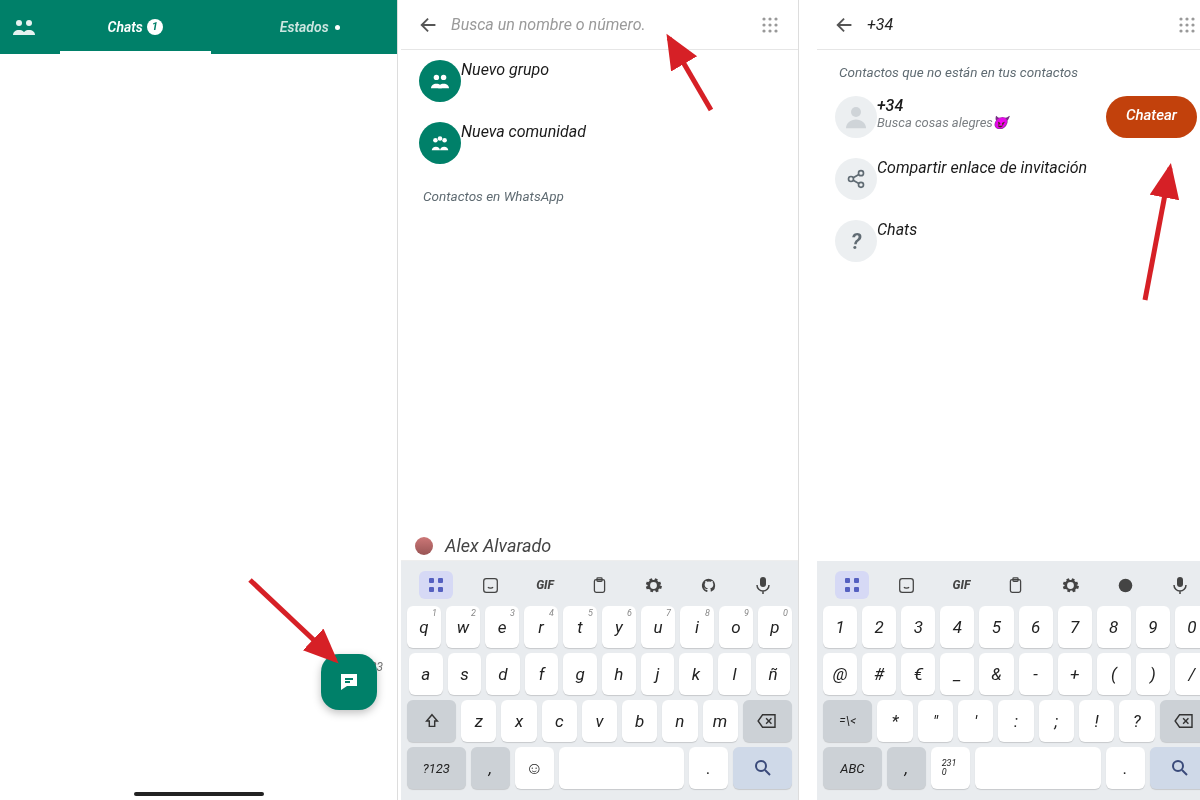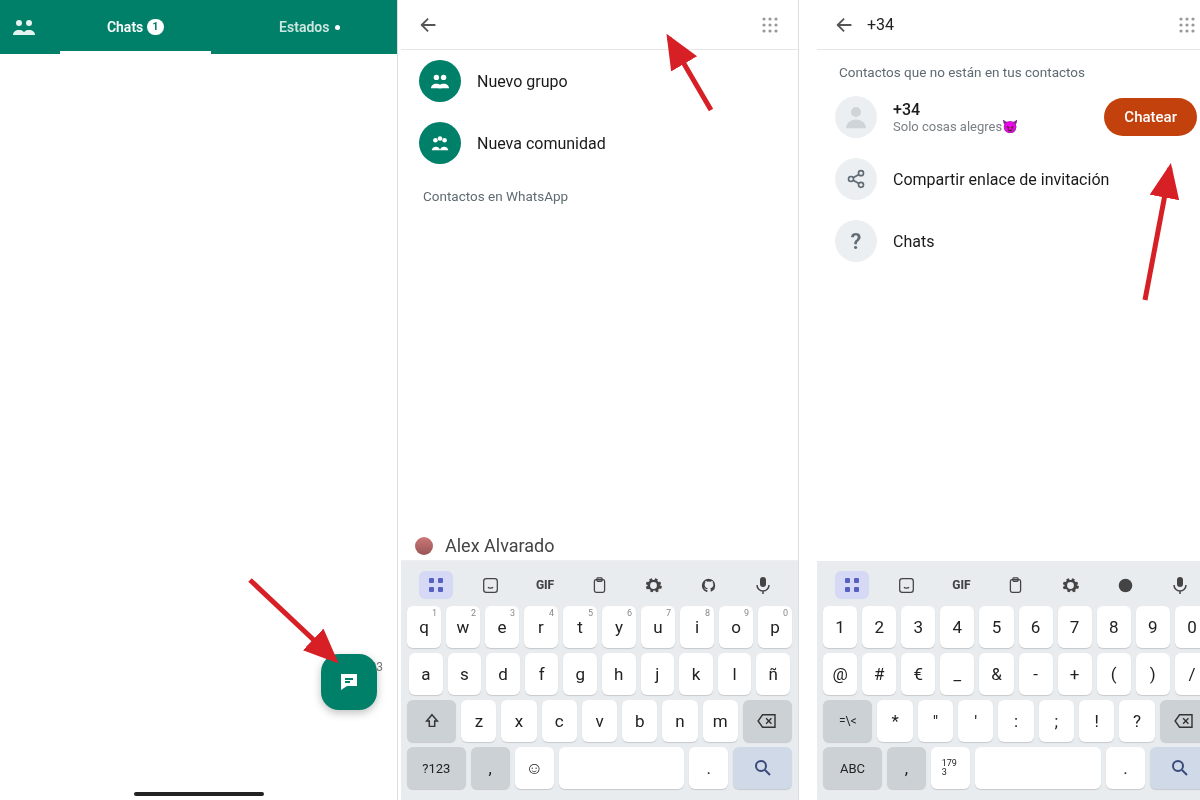--- a/index.html
+++ b/index.html
@@ -1,17 +1,17 @@
 <!DOCTYPE html>
 <html><head>
 <meta charset="utf-8">
 <style>
   * { box-sizing: border-box; margin: 0; padding: 0; font-family: -apple-system, Roboto, Arial, sans-serif; }
   body { width: 1200px; height: 800px; background: #fff; position: relative; overflow: hidden; }
-  .panel { position: absolute; top: 0; width: 398px; height: 800px; background: #fff; overflow: hidden; }
+  .panel { position: absolute; top: 0; width: 398px; height: 800px; background: #fff; overflow: hidden; font-style: italic; }
   .panel1 { left: 0; border-right: 1px solid #ddd; }
   .panel2 { left: 401px; border-right: 1px solid #ddd; }
   .panel3 { left: 817px; }
 
   
   .wa-header { background: #008069; color: #fff; height: 54px; display: flex; align-items: center; }
   .wa-comm { width: 48px; display:flex; align-items:center; justify-content:center; opacity:.9; }
   .tabs { display: flex; flex: 1; height: 100%; align-items: center; }
   .tab { flex: 1; text-align: center; font-size: 14px; font-weight: 600; display:flex; align-items:center; justify-content:center; gap:4px; height:100%; position:relative; color: rgba(255,255,255,.8);}
   .tab.active { color:#fff; }
@@ -23,21 +23,21 @@
   .avatar-sm { width:46px; height:46px; border-radius:50%; background: linear-gradient(#8ab,#567); flex:none; margin-right:12px;}
   .chat-meta { margin-left:auto; font-size:12px; color:#777; }
   .nav-bar { position:absolute; bottom:4px; left:50%; transform:translateX(-50%); width:130px; height:4px; background:#222; border-radius:3px; }
 
   
   .search-header { height:50px; display:flex; align-items:center; padding:0 10px; border-bottom:1px solid #e6e6e6; }
   .icon-btn { width:36px; height:36px; display:flex; align-items:center; justify-content:center; color:#555; }
   .search-ph { flex:1; font-size:16px; color:#9a9a9a; padding-left:4px;}
   .search-val { flex:1; font-size:16px; color:#222; padding-left:4px; }
   .dial-icon { margin-left:auto; color:#888; }
-  .list-item { display:flex; align-items:center; padding:10px 18px; gap:16px; }
+  .list-item { display:flex; padding:10px 18px; }
   .circ { width:42px; height:42px; border-radius:50%; display:flex; align-items:center; justify-content:center; flex:none;}
   .circ.green { background:#008069; color:#fff; }
   .circ.grey { background:#eceff1; color:#606b73; }
   .item-label { font-size:16px; color:#1a1a1a; }
   .section-h { font-size:13.5px; color:#5f6b72; padding:14px 22px 6px; }
   .sub { font-size:13px; color:#7a7f83; }
   .chat-btn { margin-left:auto; background:#c2410c; color:#fff; border-radius:22px; padding:10px 20px; font-size:15px; font-weight:500;}
 
   
   .keyboard { position:absolute; bottom:0; left:0; right:0; background:#e9ecef; padding:4px 4px 6px;}
@@ -110,20 +110,21 @@
   </div>
 </div>
 
 <div class="panel panel2">
   <div class="search-header">
     <div class="icon-btn">
       <svg width="22" height="22" viewBox="0 0 24 24" stroke="#555" stroke-width="2" fill="none">
           <path d="M19 12H5m6-7-7 7 7 7"></path>
         </svg>
     </div>
+    <div class="search-ph">Busca un nombre o número.</div>
     <div class="icon-btn dial-icon">
       <svg width="20" height="20" viewBox="0 0 20 20" fill="#999">
           <circle cx="4" cy="4" r="1.6"></circle>
           <circle cx="10" cy="4" r="1.6"></circle>
           <circle cx="16" cy="4" r="1.6"></circle>
           <circle cx="4" cy="10" r="1.6"></circle>
           <circle cx="10" cy="10" r="1.6"></circle>
           <circle cx="16" cy="10" r="1.6"></circle>
           <circle cx="4" cy="16" r="1.6"></circle>
           <circle cx="10" cy="16" r="1.6"></circle>
@@ -299,21 +300,21 @@
 
   <div class="list-item">
     <div class="circ grey">
       <svg width="30" height="30" viewBox="0 0 24 24" fill="#cfd4d8">
           <circle cx="12" cy="8" r="4"></circle>
           <path d="M4 21c0-4 3.6-7 8-7s8 3 8 7z"></path>
         </svg>
     </div>
     <div>
       <div class="item-label" style="font-weight:500;">+34</div>
-      <div class="sub">Solo cosas alegres😈</div>
+      <div class="sub">Busca cosas alegres😈</div>
     </div>
     <div class="chat-btn">Chatear</div>
   </div>
 
   <div class="list-item">
     <div class="circ grey">
       <svg width="20" height="20" viewBox="0 0 24 24" fill="none" stroke="#606b73" stroke-width="2">
           <circle cx="18" cy="5" r="3"></circle>
           <circle cx="6" cy="12" r="3"></circle>
           <circle cx="18" cy="19" r="3"></circle>
@@ -405,21 +406,21 @@
           <svg width="22" height="16" viewBox="0 0 24 18" fill="none" stroke="#333" stroke-width="1.6">
             <path d="M7 2h14v14H7l-5-7z"></path>
             <path d="M11 6l6 6m0-6l-6 6"></path>
           </svg>
         </div>
       </div>
     <div class="krow">
       <div class="key sp wide" style="font-size:13px;">ABC</div>
       <div class="key sp">,</div>
       <div class="key" style="font-size:9px;line-height:1;">
-          <span style="width:18px;word-break:break-all;display:block;">1793</span>
+          <span style="width:18px;word-break:break-all;display:block;">2310</span>
         </div>
       <div class="key space"></div>
       <div class="key">.</div>
       <div class="key search wide">
           <svg width="20" height="20" viewBox="0 0 20 20" fill="none" stroke="#3a4a7a" stroke-width="2">
             <circle cx="8" cy="8" r="5"></circle>
             <path d="M12 12l5 5"></path>
           </svg>
         </div>
     </div>

